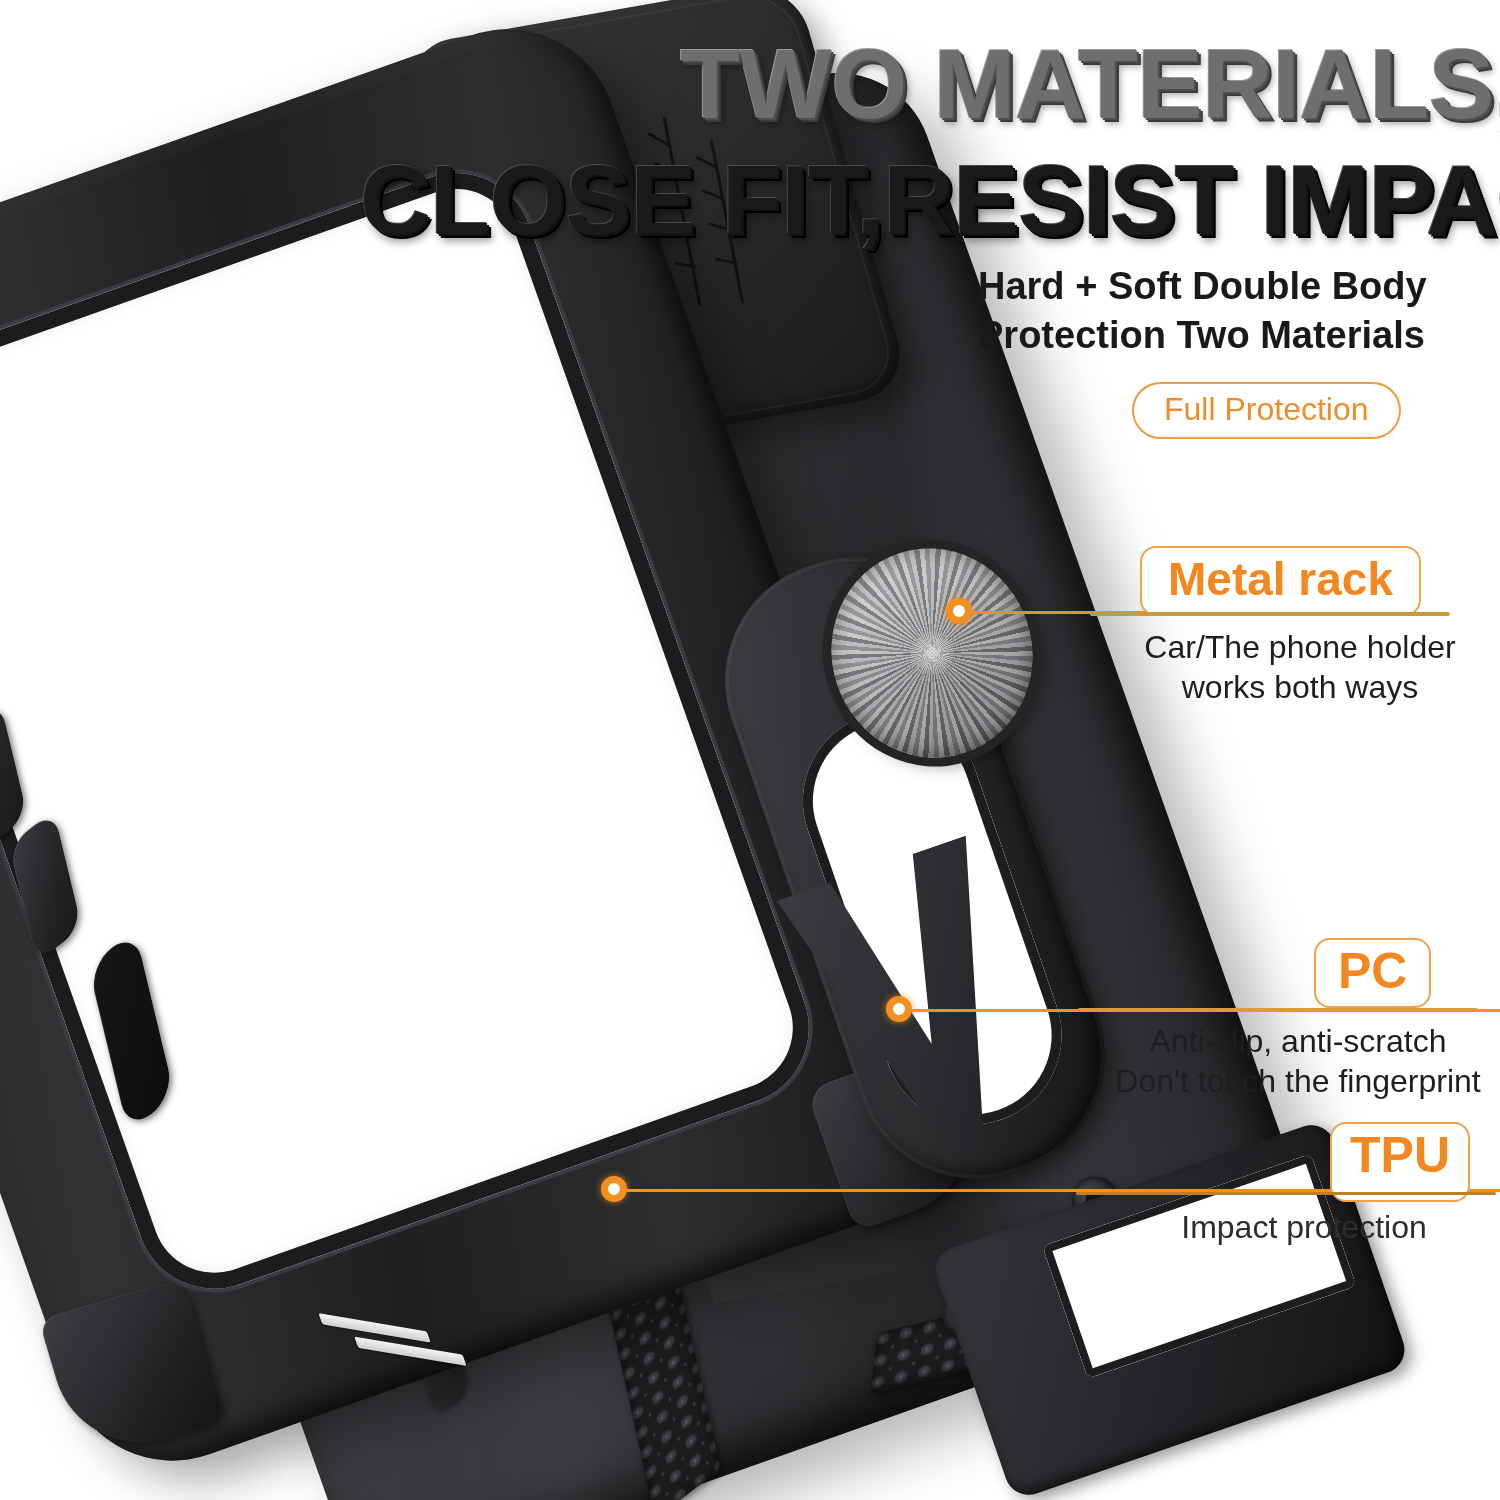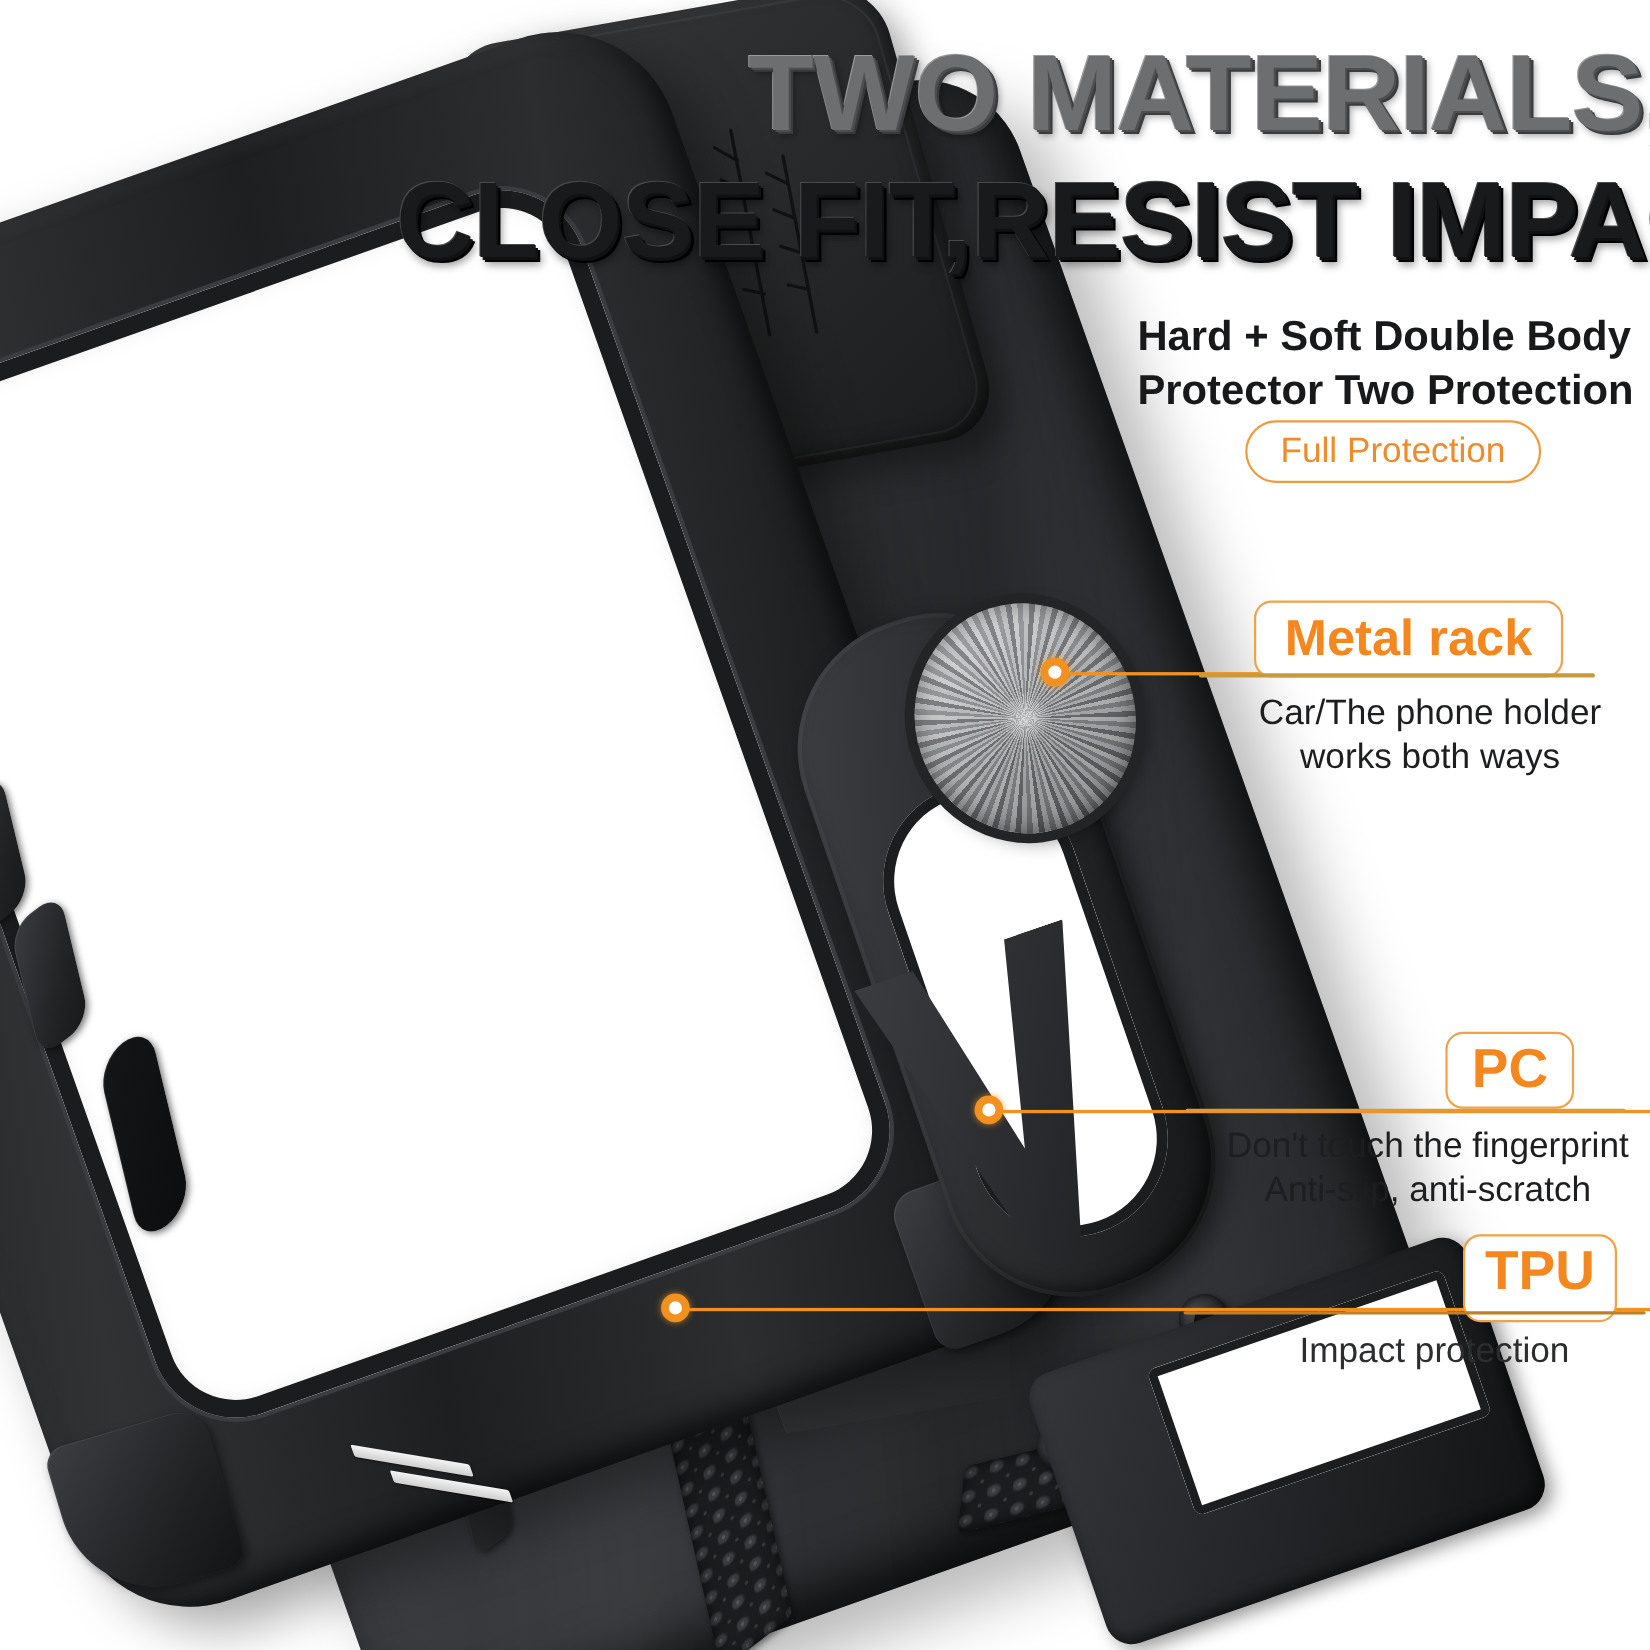--- a/index.html
+++ b/index.html
@@ -242,24 +242,23 @@
                  -1px -1px 0 #9a9b9d;
   }
   .hl-2 {
     position:absolute; left:0px; top:130px;
     font-size:98px; color:#191a1c;
     text-shadow: 2px 2px 0 #101113, 4px 4px 0 #000, 5px 7px 8px rgba(0,0,0,.4),
                  -1px -1px 0 #4a4b4d;
   }
 
   .subtitle {
-    position:absolute; left:1034px; top:262px;
+    position:absolute; left:978px; top:262px;
     font-size:38px; font-weight:700; color:#18191b; line-height:1.28;
     white-space:nowrap;
-    margin-top:20px;
   }
 
   .pill-full {
     position:absolute; left:1132px; top:382px;
     padding:7px 30px 9px;
     border:2px solid #ef9a3d; border-radius:999px;
     color:#ee8b2b; font-size:32px; font-weight:400;
     white-space:nowrap;
   }
 
@@ -396,21 +395,21 @@
     <div class="bottom-frame"></div>
   </div>
 
   <div class="headline">
     <div class="hl-1">TWO MATERIALS,</div>
     <div class="hl-2">CLOSE FIT,RESIST IMPACT</div>
   </div>
 
   <div class="subtitle">
     <div>Hard + Soft Double Body</div>
-    <div>Protector Two Protection</div>
+    <div>Protection Two Materials</div>
   </div>
 
   <div class="pill-full">Full Protection</div>
 
   <div class="leader" id="ld-metal"></div>
   <div class="dot" id="dot-metal"></div>
   <div class="leader" id="ld-pc"></div>
   <div class="dot" id="dot-pc"></div>
   <div class="leader" id="ld-tpu"></div>
   <div class="dot" id="dot-tpu"></div>
@@ -421,22 +420,22 @@
     <div class="cal-desc">
       <div>Car/The phone holder</div>
       <div>works both ways</div>
     </div>
   </div>
 
   <div class="callout" id="cal-pc">
     <span class="badge">PC</span>
     <div class="cal-rule"></div>
     <div class="cal-desc">
+      <div>Anti-slip, anti-scratch</div>
       <div>Don't touch the fingerprint</div>
-      <div>Anti-slip, anti-scratch</div>
     </div>
   </div>
 
   <div class="callout" id="cal-tpu">
     <span class="badge">TPU</span>
     <div class="cal-rule"></div>
     <div class="cal-desc">
       <div>Impact protection</div>
     </div>
   </div>

